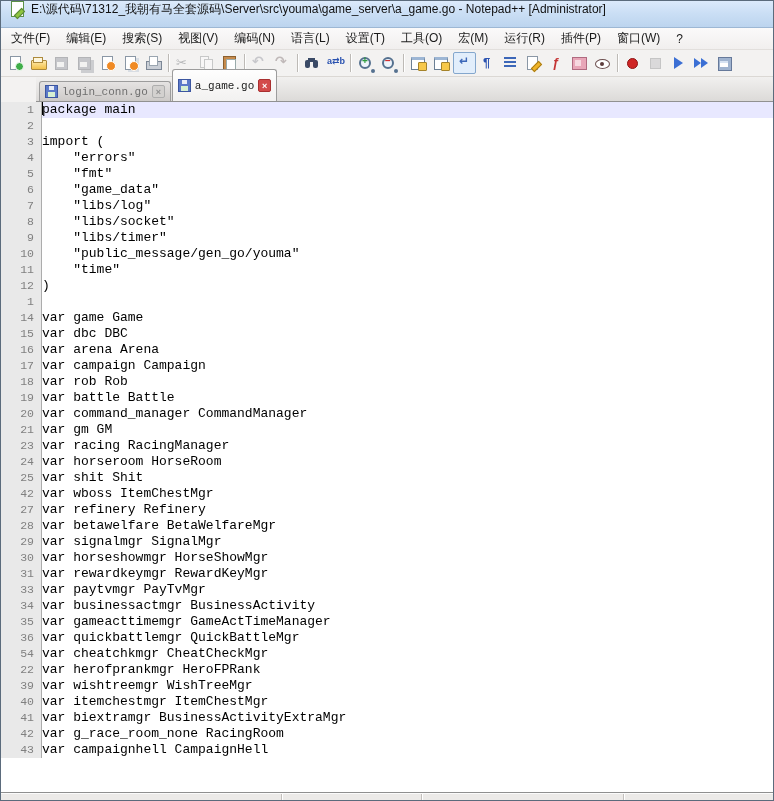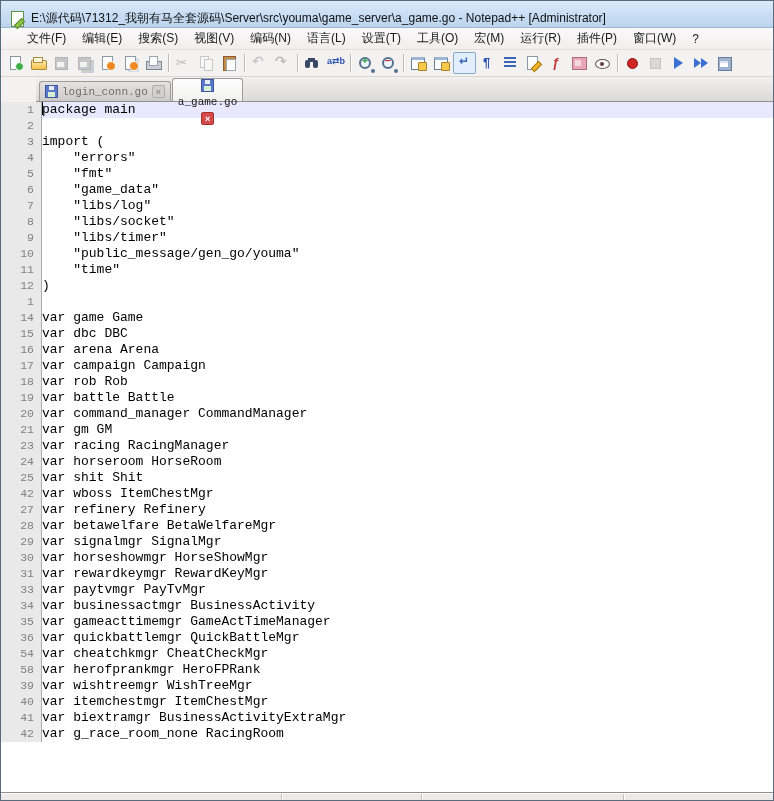--- a/index.html
+++ b/index.html
@@ -2,28 +2,28 @@
 <html><head>
 <meta charset="utf-8">
 <style>
   * { margin:0; padding:0; box-sizing:border-box; }
   html,body { width:774px; height:801px; overflow:hidden; }
   body { font-family:"Liberation Sans","DejaVu Sans",sans-serif; }
 
   .window { width:774px; height:801px; border:1px solid #5b6b7c; display:flex; flex-direction:column; background:#f3f2f1; }
 
   
-  .titlebar { height:27px; flex:0 0 27px; background:linear-gradient(180deg,#dceafb 0%,#cbdff5 45%,#bcd4ee 100%); border-bottom:1px solid #9db7d4; display:flex; align-items:flex-end; padding:0 8px; gap:6px; }
+  .titlebar { height:27px; flex:0 0 27px; background:linear-gradient(180deg,#dceafb 0%,#cbdff5 45%,#bcd4ee 100%); border-bottom:1px solid #9db7d4; display:flex; align-items:flex-start; padding:0 8px; gap:6px; }
   .app-icon { width:16px; height:16px; position:relative; flex:0 0 16px; }
   .app-icon::before { content:""; position:absolute; left:2px; top:0; width:11px; height:14px; background:#fff; border:1px solid #5c9148; }
   .app-icon::after { content:""; position:absolute; right:0; bottom:1px; width:9px; height:3px; background:#8fc63f; border:1px solid #57853a; transform:rotate(-45deg); }
   .title-text { font-size:12px; color:#111; white-space:nowrap; overflow:hidden; }
 
   
-  .menubar { height:22px; flex:0 0 22px; background:linear-gradient(#fbfafa,#f1efee); border-bottom:1px solid #e2dfdc; display:flex; align-items:center; padding-left:18px; }
+  .menubar { height:22px; flex:0 0 22px; background:linear-gradient(#fbfafa,#f1efee); border-bottom:1px solid #e2dfdc; display:flex; align-items:center; padding-left:2px; }
   .menu-item { font-size:12px; color:#1a1a1a; padding:2px 8px; cursor:default; }
 
   
   .toolbar { height:27px; flex:0 0 27px; background:#f3f2f1; border-bottom:1px solid #dbd8d4; display:flex; align-items:center; padding-left:3px; }
   .tbtn { width:23px; height:22px; display:flex; align-items:center; justify-content:center; border:1px solid transparent; }
   .tbtn.disabled { opacity:.45; filter:grayscale(.8); }
   .tbtn.pressed { background:#e2eefb; border:1px solid #84a7cd; border-radius:2px; }
   .tbsep { width:1px; height:18px; background:#bdbab6; box-shadow:1px 0 0 #fff; margin:0 3px; flex:0 0 1px; }
   .tbicon { width:17px; height:16px; display:block; position:relative; font-style:normal; }
 
@@ -68,21 +68,21 @@
   .tb-macro-stop::before { content:""; position:absolute; left:3px; top:3px; width:9px; height:9px; background:#b9bec4; border:1px solid #8a9098; }
   .tb-macro-play::before { content:""; position:absolute; left:4px; top:2px; border-left:9px solid #3b6fd4; border-top:6px solid transparent; border-bottom:6px solid transparent; }
   .tb-macro-run-multiple::before { content:""; position:absolute; left:1px; top:3px; border-left:7px solid #3b6fd4; border-top:5px solid transparent; border-bottom:5px solid transparent; }
   .tb-macro-run-multiple::after { content:""; position:absolute; left:8px; top:3px; border-left:7px solid #3b6fd4; border-top:5px solid transparent; border-bottom:5px solid transparent; }
   .tb-macro-save::before { content:""; position:absolute; left:2px; top:2px; width:12px; height:12px; background:#9fb3cf; border:1px solid #66799a; }
   .tb-macro-save::after { content:""; position:absolute; left:4px; top:6px; width:8px; height:6px; background:#fff; box-shadow:inset 0 2px 0 #d6e2f2; }
 
   
   .tabbar { height:25px; flex:0 0 25px; background:linear-gradient(#f1f0ef,#dcdad8); border-bottom:1px solid #919191; display:flex; align-items:flex-end; padding-left:3px;margin-left:35px; }
   .tab { display:flex; align-items:center; gap:4px; height:20px; padding:0 5px; background:linear-gradient(#e5e3e2,#cdcac8); border:1px solid #9c9c9c; border-bottom:none; border-radius:3px 3px 0 0; margin-right:1px; position:relative; }
-  .tab.active { background:linear-gradient(#fefefe,#f2f1f0); height:23px; z-index:2;flex-direction:column; }
+  .tab.active { background:linear-gradient(#fefefe,#f2f1f0); height:32px; z-index:2; }
   .tab-label { font-size:11px; color:#6f6f6f; font-family:"Liberation Mono","DejaVu Sans Mono",monospace; }
   .tab.active .tab-label { color:#1c1c1c; }
   .tab-floppy { width:13px; height:13px; position:relative; background:#5b79c9; border:1px solid #3c56a0; flex:0 0 13px; }
   .tab-floppy::before { content:""; position:absolute; left:3px; top:0; width:5px; height:4px; background:#e8edf8; }
   .tab-floppy::after { content:""; position:absolute; left:2px; bottom:0; width:7px; height:5px; background:#d7f0d2; }
   .tab-close { width:13px; height:13px; line-height:12px; text-align:center; font-size:9px; font-weight:bold; }
   .tab-close.ci { color:#8f8f8f; background:#d3d1cf; border:1px solid #aeaeae; border-radius:2px; }
   .tab-close.ca { color:#fff; background:#d34a4a; border:1px solid #a93030; border-radius:2px; }
 
   
@@ -264,25 +264,26 @@
       <div class="cline"><span class="ln">27</span><span class="lbody"><span>var refinery Refinery</span></span></div>
       <div class="cline"><span class="ln">28</span><span class="lbody"><span>var betawelfare BetaWelfareMgr</span></span></div>
       <div class="cline"><span class="ln">29</span><span class="lbody"><span>var signalmgr SignalMgr</span></span></div>
       <div class="cline"><span class="ln">30</span><span class="lbody"><span>var horseshowmgr HorseShowMgr</span></span></div>
       <div class="cline"><span class="ln">31</span><span class="lbody"><span>var rewardkeymgr RewardKeyMgr</span></span></div>
       <div class="cline"><span class="ln">33</span><span class="lbody"><span>var paytvmgr PayTvMgr</span></span></div>
       <div class="cline"><span class="ln">34</span><span class="lbody"><span>var businessactmgr BusinessActivity</span></span></div>
       <div class="cline"><span class="ln">35</span><span class="lbody"><span>var gameacttimemgr GameActTimeManager</span></span></div>
       <div class="cline"><span class="ln">36</span><span class="lbody"><span>var quickbattlemgr QuickBattleMgr</span></span></div>
       <div class="cline"><span class="ln">54</span><span class="lbody"><span>var cheatchkmgr CheatCheckMgr</span></span></div>
-      <div class="cline"><span class="ln">58</span><span class="lbody"><span>var herofprankmgr HeroFPRank</span></span></div>
+      <div class="cline"><span class="ln">22</span><span class="lbody"><span>var herofprankmgr HeroFPRank</span></span></div>
       <div class="cline"><span class="ln">39</span><span class="lbody"><span>var wishtreemgr WishTreeMgr</span></span></div>
       <div class="cline"><span class="ln">40</span><span class="lbody"><span>var itemchestmgr ItemChestMgr</span></span></div>
       <div class="cline"><span class="ln">41</span><span class="lbody"><span>var biextramgr BusinessActivityExtraMgr</span></span></div>
       <div class="cline"><span class="ln">42</span><span class="lbody"><span>var g_race_room_none RacingRoom</span></span></div>
+      <div class="cline"><span class="ln">43</span><span class="lbody"><span>var campaignhell CampaignHell</span></span></div>
     </div>
 
   <div class="statusbar">
     <span class="sb-div" style="left:280px"></span>
     <span class="sb-div" style="left:420px"></span>
     <span class="sb-div" style="left:622px"></span>
   </div>
 
 </div>
 

